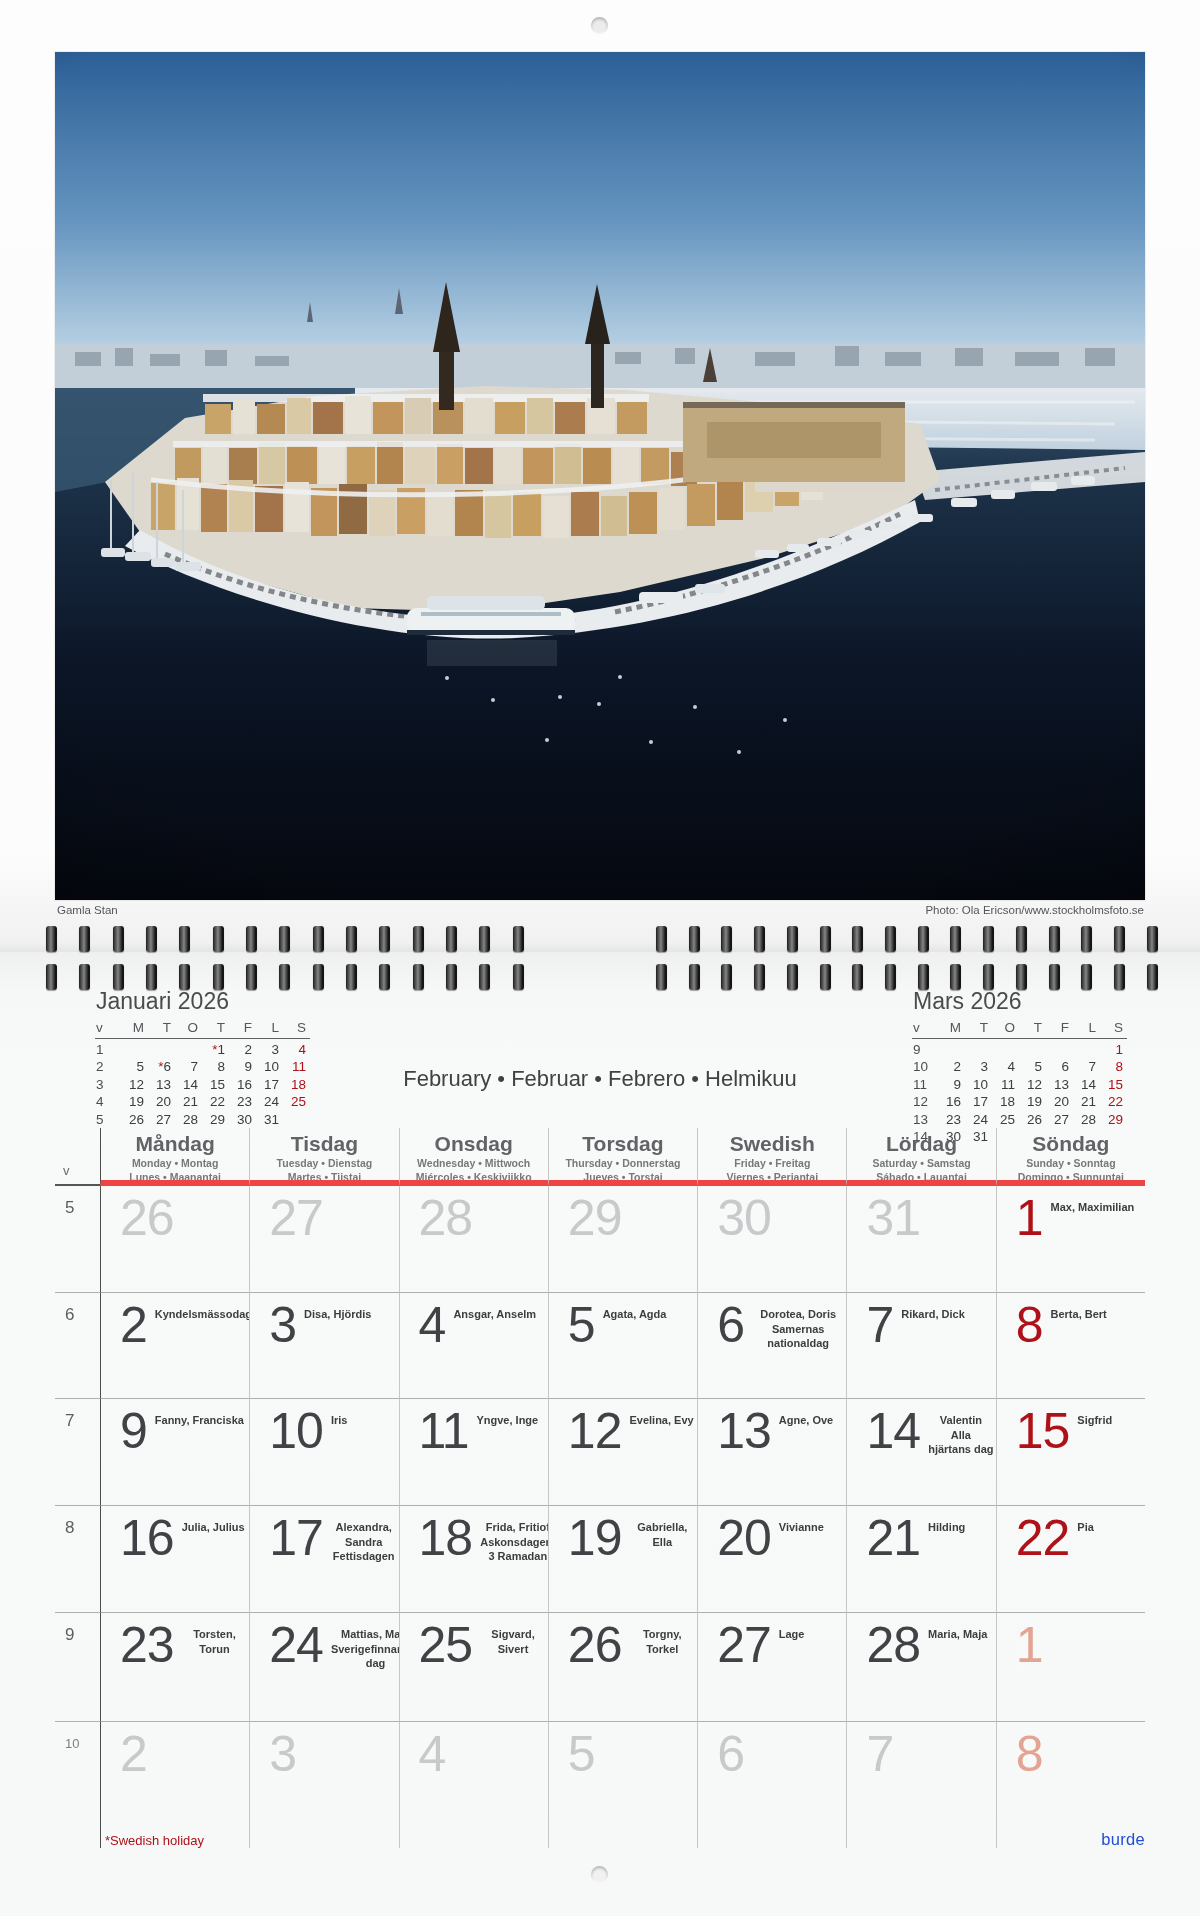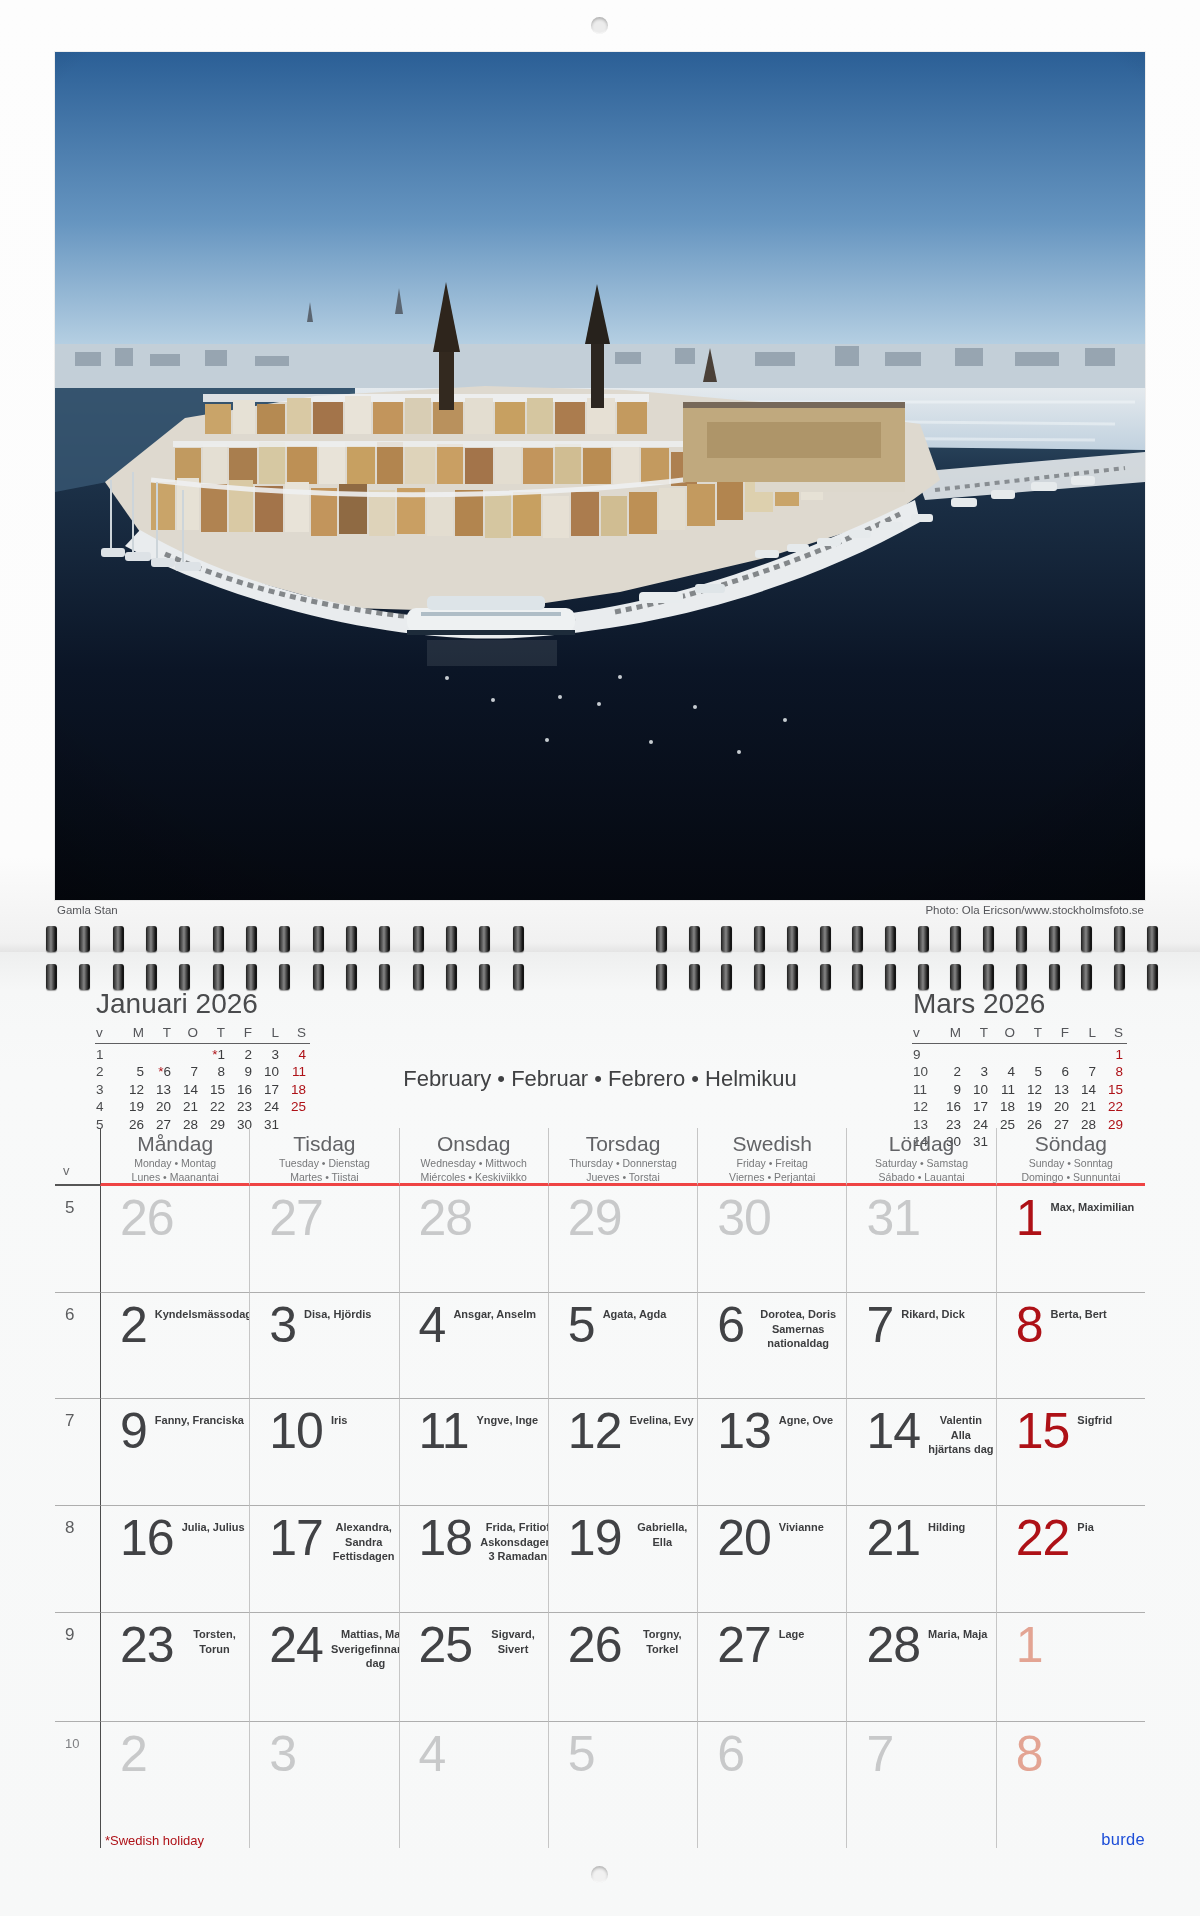--- a/index.html
+++ b/index.html
@@ -32,41 +32,41 @@
   .coil{width:11px;height:100%;position:relative;}
   .coil::before,.coil::after{content:"";position:absolute;left:0;width:11px;border-radius:3px;
     background:linear-gradient(90deg,#1e1e1e,#858585 45%,#151515 85%);
     box-shadow:0 1px 1px rgba(0,0,0,.35);}
   .coil::before{top:0;height:26px;}
   .coil::after{bottom:0;height:26px;}
   
   .mini{position:absolute;top:988px;width:236px;}
   .mini-left{left:95px;}
   .mini-right{left:912px;}
-  .mini-title{font-size:28px;color:#4a4b4d;margin:0 0 4px 1px;}
+  .mini-title{font-size:23px;color:#4a4b4d;margin:0 0 4px 1px;}
   .mini-grid{display:grid;grid-template-columns:26px repeat(7,27px);}
   .mini-row{display:contents;}
   .mc{text-align:right;font-size:13.5px;line-height:17.5px;color:#3c3d3f;padding-right:4px;white-space:nowrap;}
   .mc-w{text-align:left;padding-left:1px;padding-right:0;color:#4b4c4e;}
   .mini-head .mc{color:#55565a;border-bottom:1.5px solid #5f5f61;padding-bottom:1px;margin-bottom:2px;}
   .red{color:var(--red);}
   .ast{color:var(--red);}
   
   .month-title{position:absolute;left:0;top:994px;width:100%;text-align:center;
     font-size:57px;font-weight:300;color:#4d4e50;letter-spacing:0;}
   .month-subtitle{position:absolute;left:0;top:1066px;width:100%;text-align:center;
     font-size:22px;color:#404143;}
   
   .main-grid{position:absolute;left:55px;top:1128px;width:1090px;display:grid;
     grid-template-columns:45px repeat(7,1fr);
     grid-template-rows:58px 106px 106px 107px 107px 109px 127px;}
   .bl{border-left:1px solid #c6c6c6;}
   .bl-dark{border-left:1px solid #4c4c4c;}
   .bt{border-top:1px solid #aeaeae;}
-  .gh{border-bottom:3px solid #ef4444;text-align:center;padding-top:3px;overflow:hidden;}
+  .gh{border-bottom:6px solid #ef4444;text-align:center;padding-top:3px;overflow:hidden;font-weight:bold;}
   .gh-v{border-bottom:2px solid #565656;display:flex;align-items:flex-end;
     padding:0 0 6px 8px;font-size:13px;color:#6a6b6d;}
   .dh-name{font-size:21px;color:#626366;line-height:1.15;margin-top:1px;}
   .dh-sub{font-size:10.5px;color:#77787a;line-height:1.35;}
   .gc{position:relative;overflow:hidden;}
   .gc-v{font-size:17px;color:#5c5d5f;padding:12px 0 0 10px;}
   .gc-v.small{font-size:13px;color:#7e7f82;padding-top:14px;}
   .day{display:flex;align-items:flex-start;padding:9px 2px 0 19px;}
   .num{font-size:50px;font-weight:300;line-height:.95;letter-spacing:-1px;}
   .n-cur{color:#414245;}

